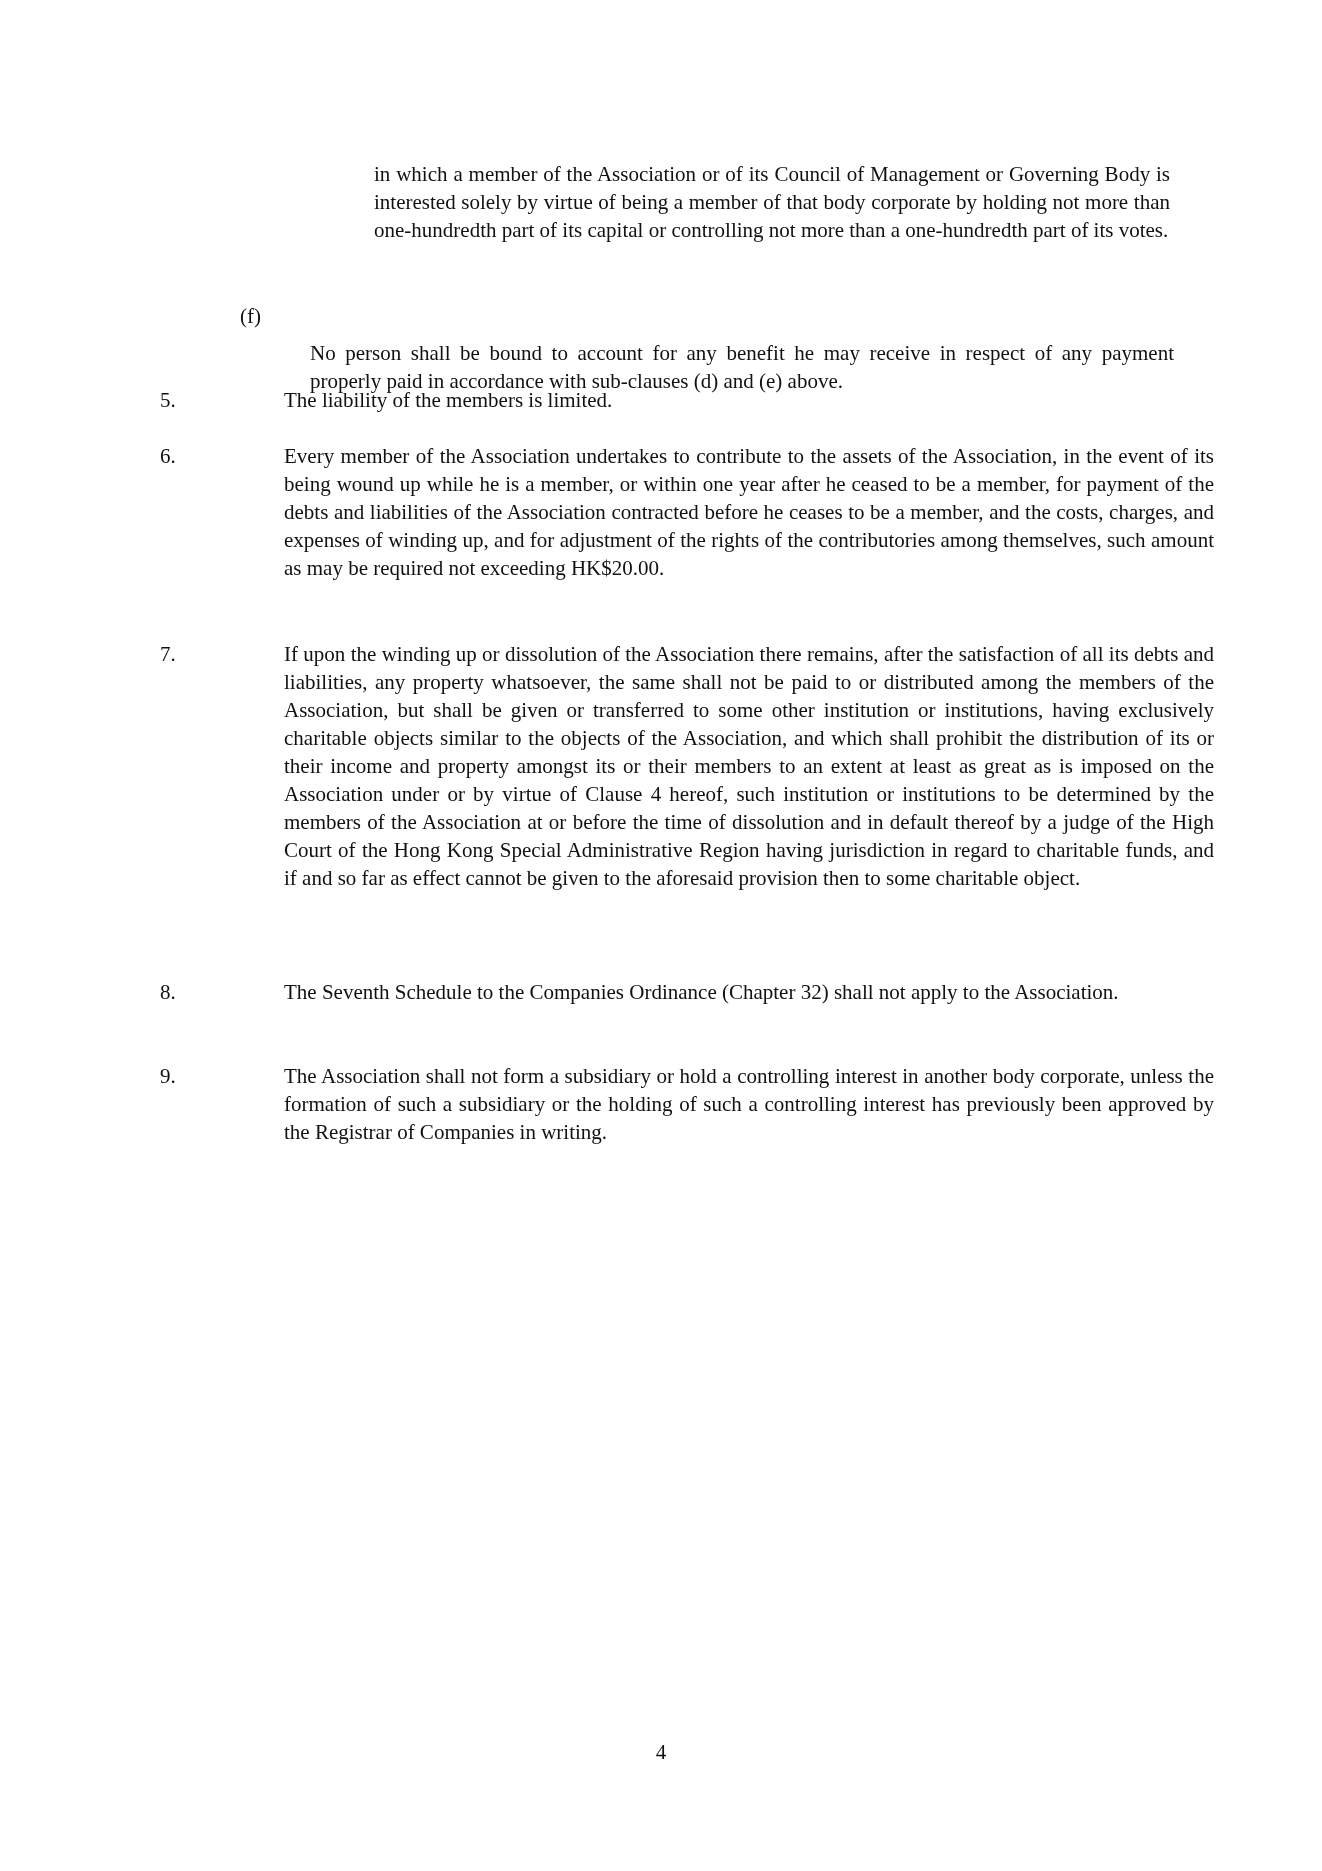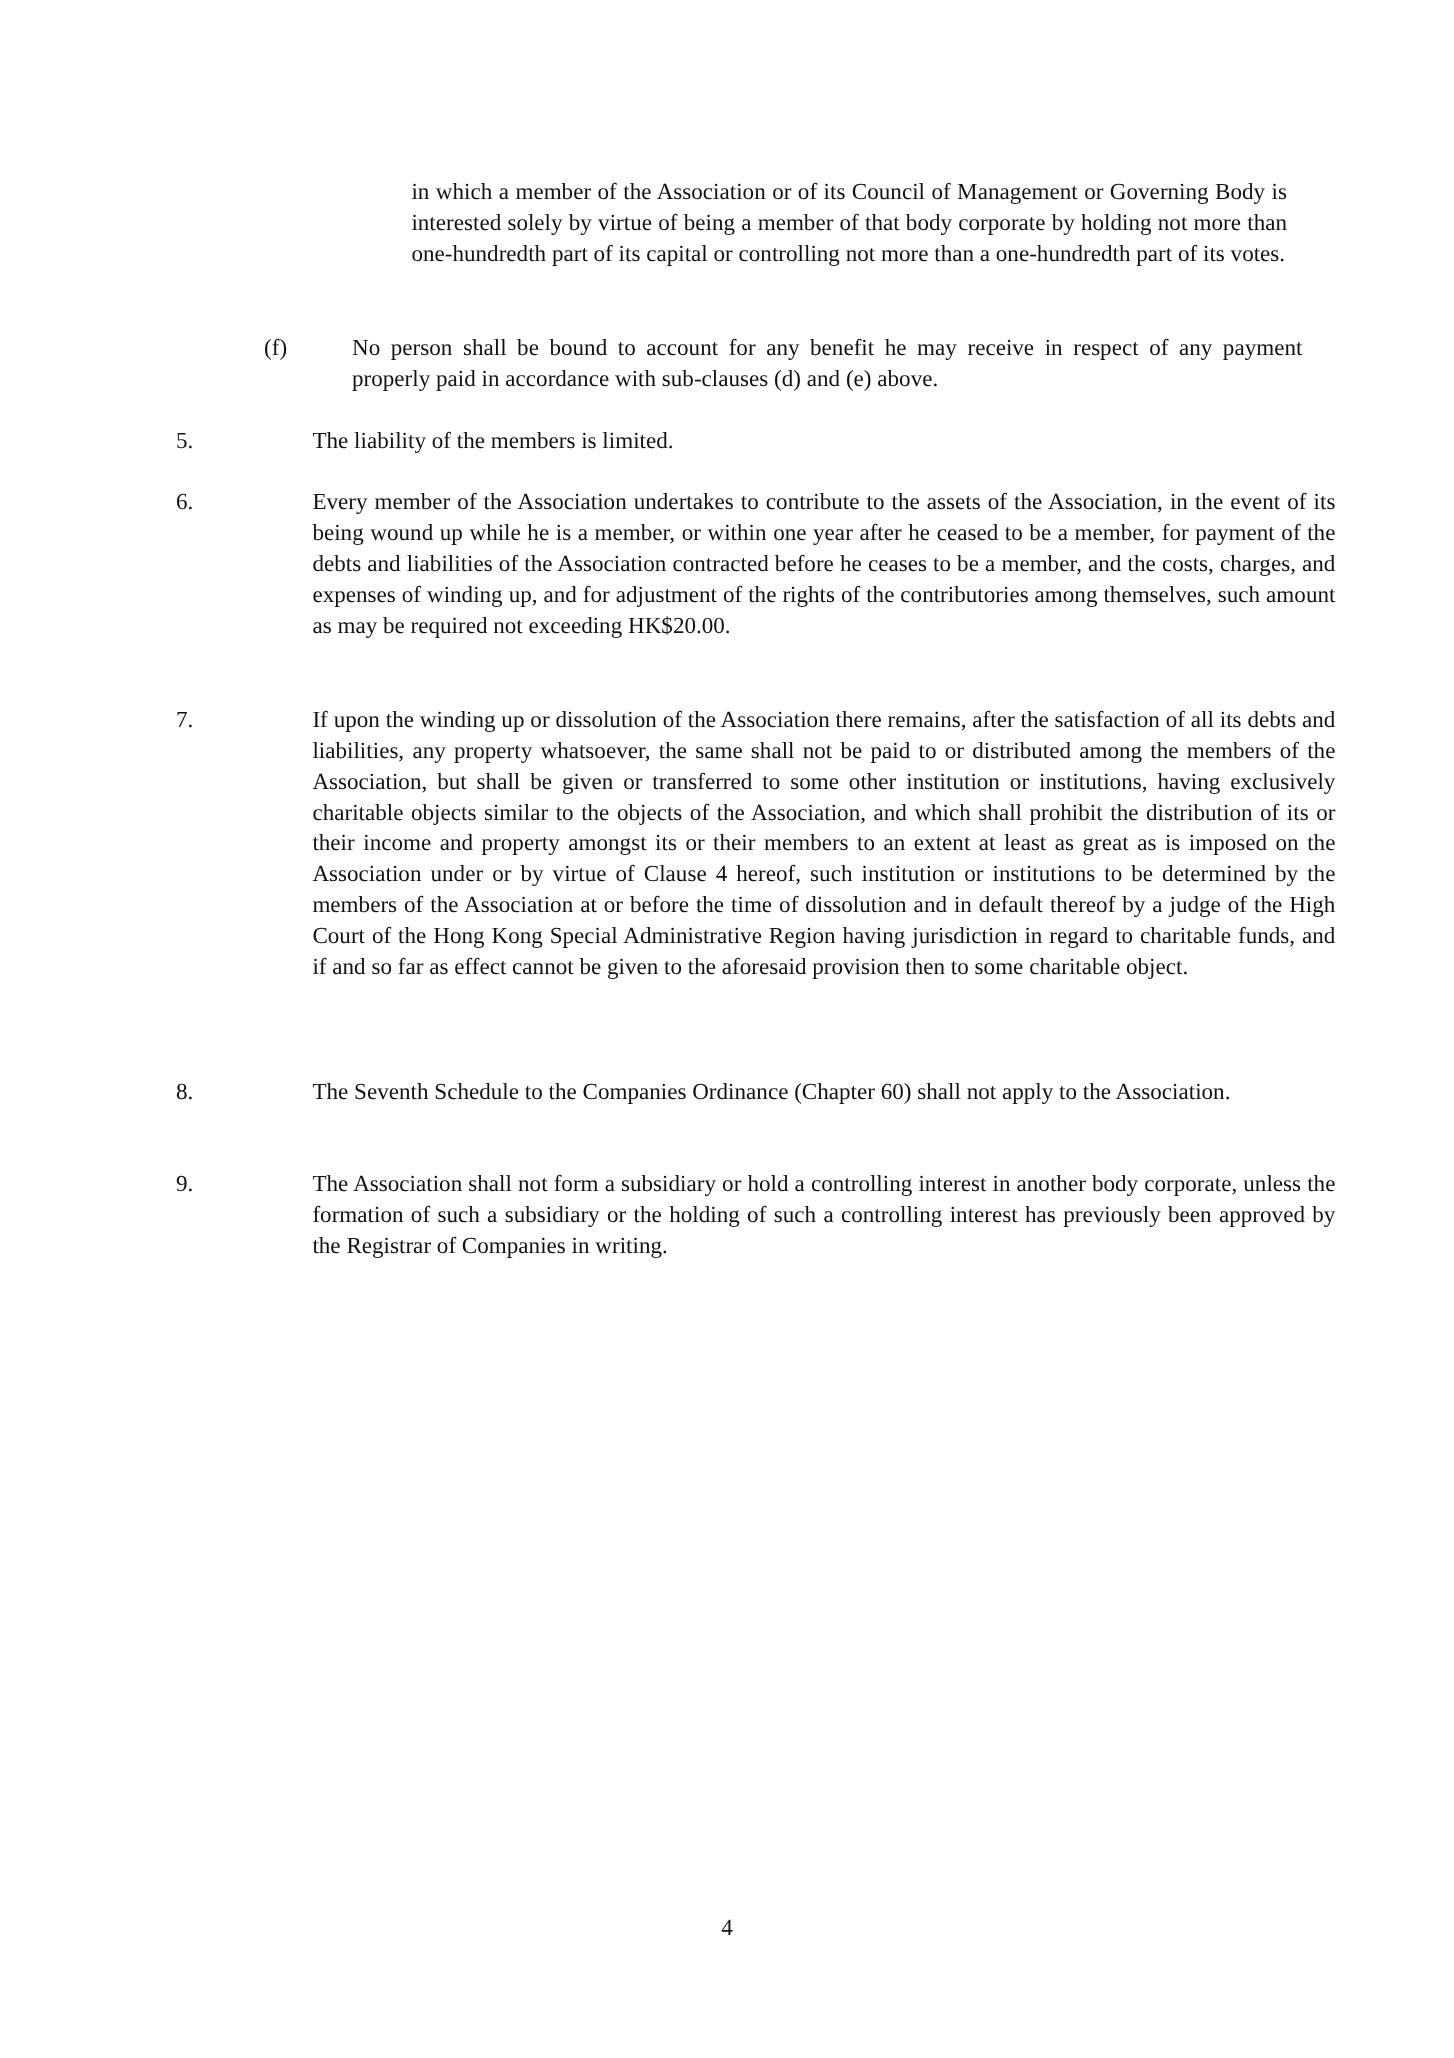--- a/index.html
+++ b/index.html
@@ -10,21 +10,21 @@
       font-family: "Liberation Serif", "DejaVu Serif", serif;
       color: #111111;
       font-size: 21px;
       line-height: 28px;
     }
     .page { position: absolute; left: 0; top: 0; width: 1322px; height: 1871px; }
     .block { position: absolute; text-align: justify; }
     .cont { left: 374px; width: 796px; top: 160px; }
     .sub { position: absolute; top: 302px; left: 240px; width: 930px; }
     .sub .label { position: absolute; left: 0; top: 0; }
-    .sub .text { position: absolute; left: 80px; width: 864px; text-align: justify; }
+    .sub .text { position: absolute; left: 70px; width: 864px; text-align: justify; margin-top: 37px; }
     .clause { position: absolute; left: 160px; width: 1010px; }
     .clause .num { position: absolute; left: 0; top: 0; }
     .clause .text { position: absolute; left: 80px; width: 930px; text-align: justify; margin-left: 44px; }
     .page-number { position: absolute; top: 1738px; left: 0; width: 1322px; text-align: center; }
   </style>
 </head>
 <body>
 
 <div class="page">
 
@@ -45,21 +45,21 @@
     <div class="text">Every member of the Association undertakes to contribute to the assets of the Association, in the event of its being wound up while he is a member, or within one year after he ceased to be a member, for payment of the debts and liabilities of the Association contracted before he ceases to be a member, and the costs, charges, and expenses of winding up, and for adjustment of the rights of the contributories among themselves, such amount as may be required not exceeding HK$20.00.</div>
   </div>
 
   <div class="clause" style="top: 640px;">
     <span class="num">7.</span>
     <div class="text">If upon the winding up or dissolution of the Association there remains, after the satisfaction of all its debts and liabilities, any property whatsoever, the same shall not be paid to or distributed among the members of the Association, but shall be given or transferred to some other institution or institutions, having exclusively charitable objects similar to the objects of the Association, and which shall prohibit the distribution of its or their income and property amongst its or their members to an extent at least as great as is imposed on the Association under or by virtue of Clause 4 hereof, such institution or institutions to be determined by the members of the Association at or before the time of dissolution and in default thereof by a judge of the High Court of the Hong Kong Special Administrative Region having jurisdiction in regard to charitable funds, and if and so far as effect cannot be given to the aforesaid provision then to some charitable object.</div>
   </div>
 
   <div class="clause" style="top: 978px;">
     <span class="num">8.</span>
-    <div class="text">The Seventh Schedule to the Companies Ordinance (Chapter 60) shall not apply to the Association.</div>
+    <div class="text">The Seventh Schedule to the Companies Ordinance (Chapter 32) shall not apply to the Association.</div>
   </div>
 
   <div class="clause" style="top: 1062px;">
     <span class="num">9.</span>
     <div class="text">The Association shall not form a subsidiary or hold a controlling interest in another body corporate, unless the formation of such a subsidiary or the holding of such a controlling interest has previously been approved by the Registrar of Companies in writing.</div>
   </div>
 
   <div class="page-number">4</div>
 
 </div>

